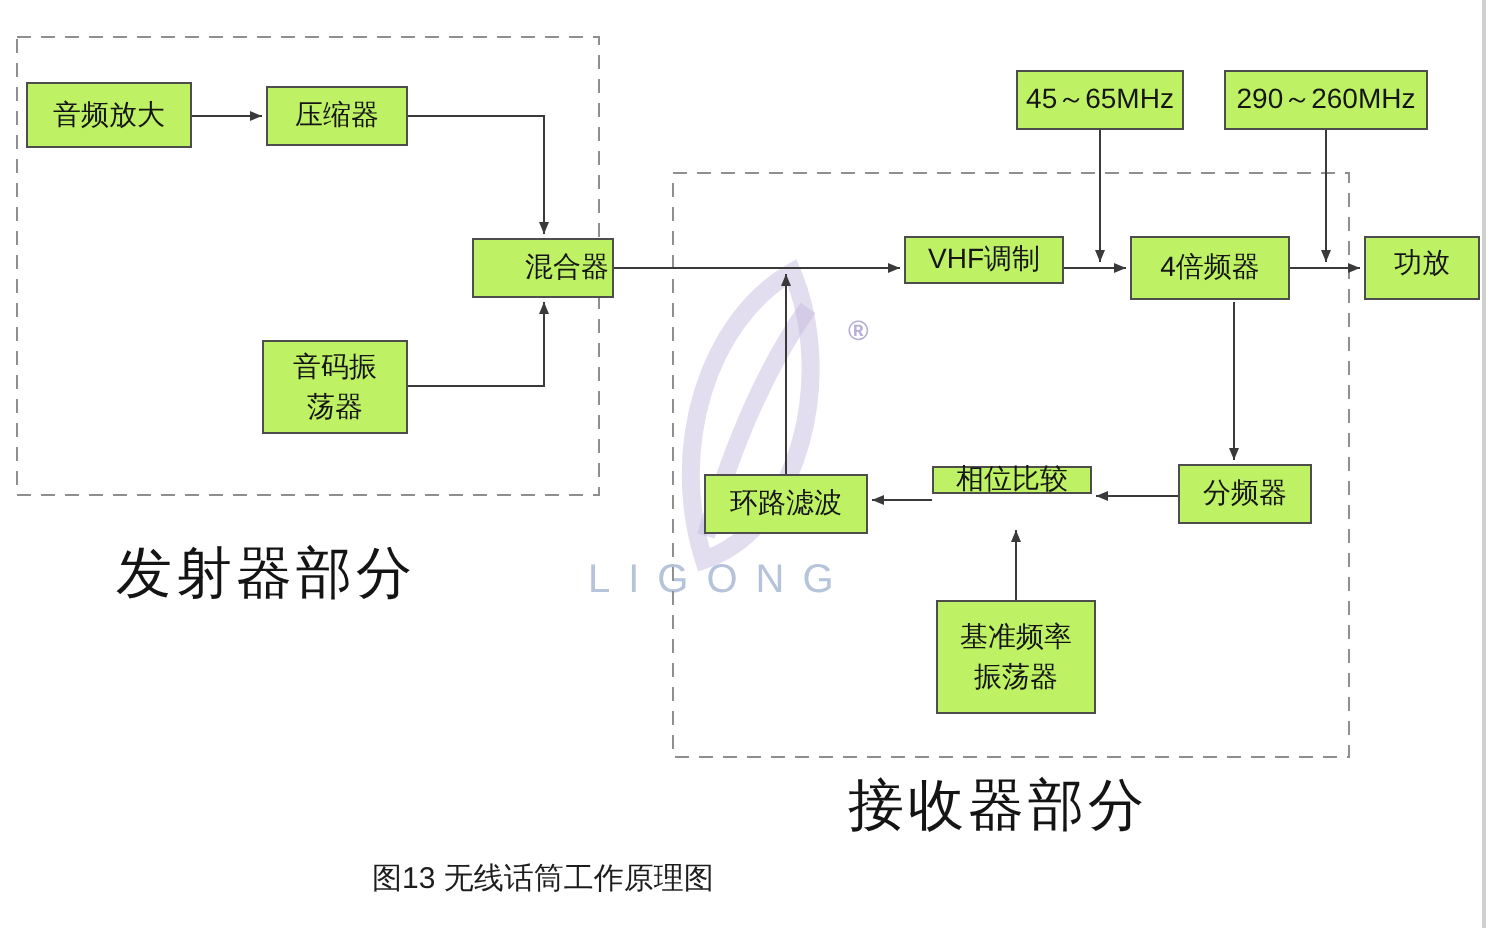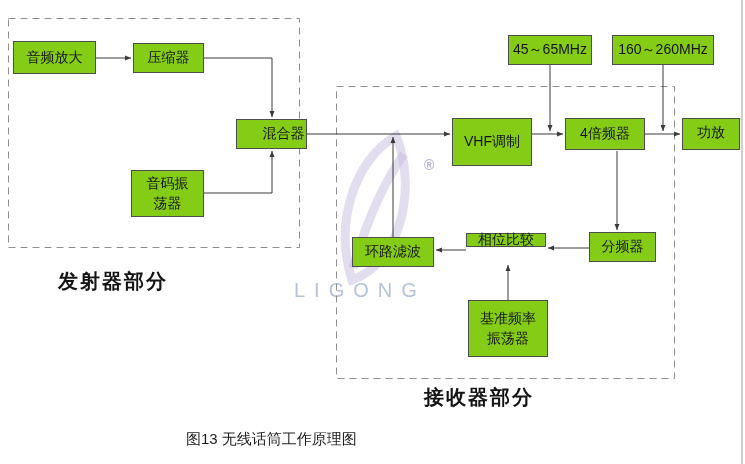--- a/index.html
+++ b/index.html
@@ -6,28 +6,28 @@
   .stage{
     position:relative;width:745px;height:464px;background:#ffffff;
     font-family:"Liberation Sans","DejaVu Sans",sans-serif;
     overflow:hidden;
   }
   .right-edge{
     position:absolute;top:0;right:2px;width:2px;height:464px;
     background:#cfcfcf;z-index:4;
   }
   .box{
-    position:absolute;background:#84cc16;border:1px solid #4d4d4d;
+    position:absolute;background:#bef264;border:1px solid #4d4d4d;
     display:flex;flex-direction:column;align-items:center;justify-content:center;
     text-align:center;font-size:14px;color:#151515;line-height:1.4;z-index:3;
     box-sizing:border-box;white-space:nowrap;
   }
   .section-label{
-    position:absolute;font-size:20px;color:#141414;z-index:3;
-    letter-spacing:2px;font-weight:700;
+    position:absolute;font-size:28px;color:#141414;z-index:3;
+    letter-spacing:2px;font-weight:400;
   }
   .caption{
     position:absolute;left:186px;top:430px;font-size:15px;color:#1d1d1d;z-index:3;
   }
   .overlay{position:absolute;left:0;top:0;z-index:2;}
   .wm-svg{position:absolute;left:322px;top:128px;z-index:1;}
   .wm-text{
     position:absolute;left:294px;top:279px;z-index:1;
     font-size:20px;font-weight:normal;letter-spacing:9px;color:#b5c4da;
   }
@@ -35,21 +35,21 @@
     position:absolute;left:424px;top:157px;z-index:1;
     font-size:14px;color:#b7aed6;font-weight:bold;
   }
   
   .n-audio{left:13px;top:41px;width:83px;height:33px;}
   .n-comp{left:133px;top:43px;width:71px;height:30px;}
   .n-mixer{left:236px;top:119px;width:71px;height:30px;padding-left:24px;}
   .n-tone{left:131px;top:170px;width:73px;height:47px;}
   .n-f1{left:508px;top:35px;width:84px;height:30px;justify-content:center;}
   .n-f2{left:612px;top:35px;width:102px;height:30px;}
-  .n-vhf{left:452px;top:118px;width:80px;height:48px;}
+  .n-vhf{left:452px;top:118px;width:80px;height:24px;}
   .n-mult{left:565px;top:118px;width:80px;height:32px;}
   .n-pa{left:682px;top:118px;width:58px;height:32px;font-family:Liberation Mono, monospace;}
   .n-div{left:589px;top:232px;width:67px;height:30px;}
   .n-phase{left:466px;top:233px;width:80px;height:14px;}
   .n-loop{left:352px;top:237px;width:82px;height:30px;}
   .n-ref{left:468px;top:300px;width:80px;height:57px;}
   .lbl-tx{left:58px;top:268px;}
   .lbl-rx{left:424px;top:384px;}
 </style>
 </head>
@@ -102,21 +102,21 @@
   </div>
   <div class="box n-tone">
     <span>音码振</span>
     <span>荡器</span>
   </div>
 
   <div class="box n-f1">
     <span>45～65MHz</span>
   </div>
   <div class="box n-f2">
-    <span>160～260MHz</span>
+    <span>290～260MHz</span>
   </div>
 
   <div class="box n-vhf">
     <span>VHF调制</span>
   </div>
   <div class="box n-mult">
     <span>4倍频器</span>
   </div>
   <div class="box n-pa">
     <span>功放</span>

